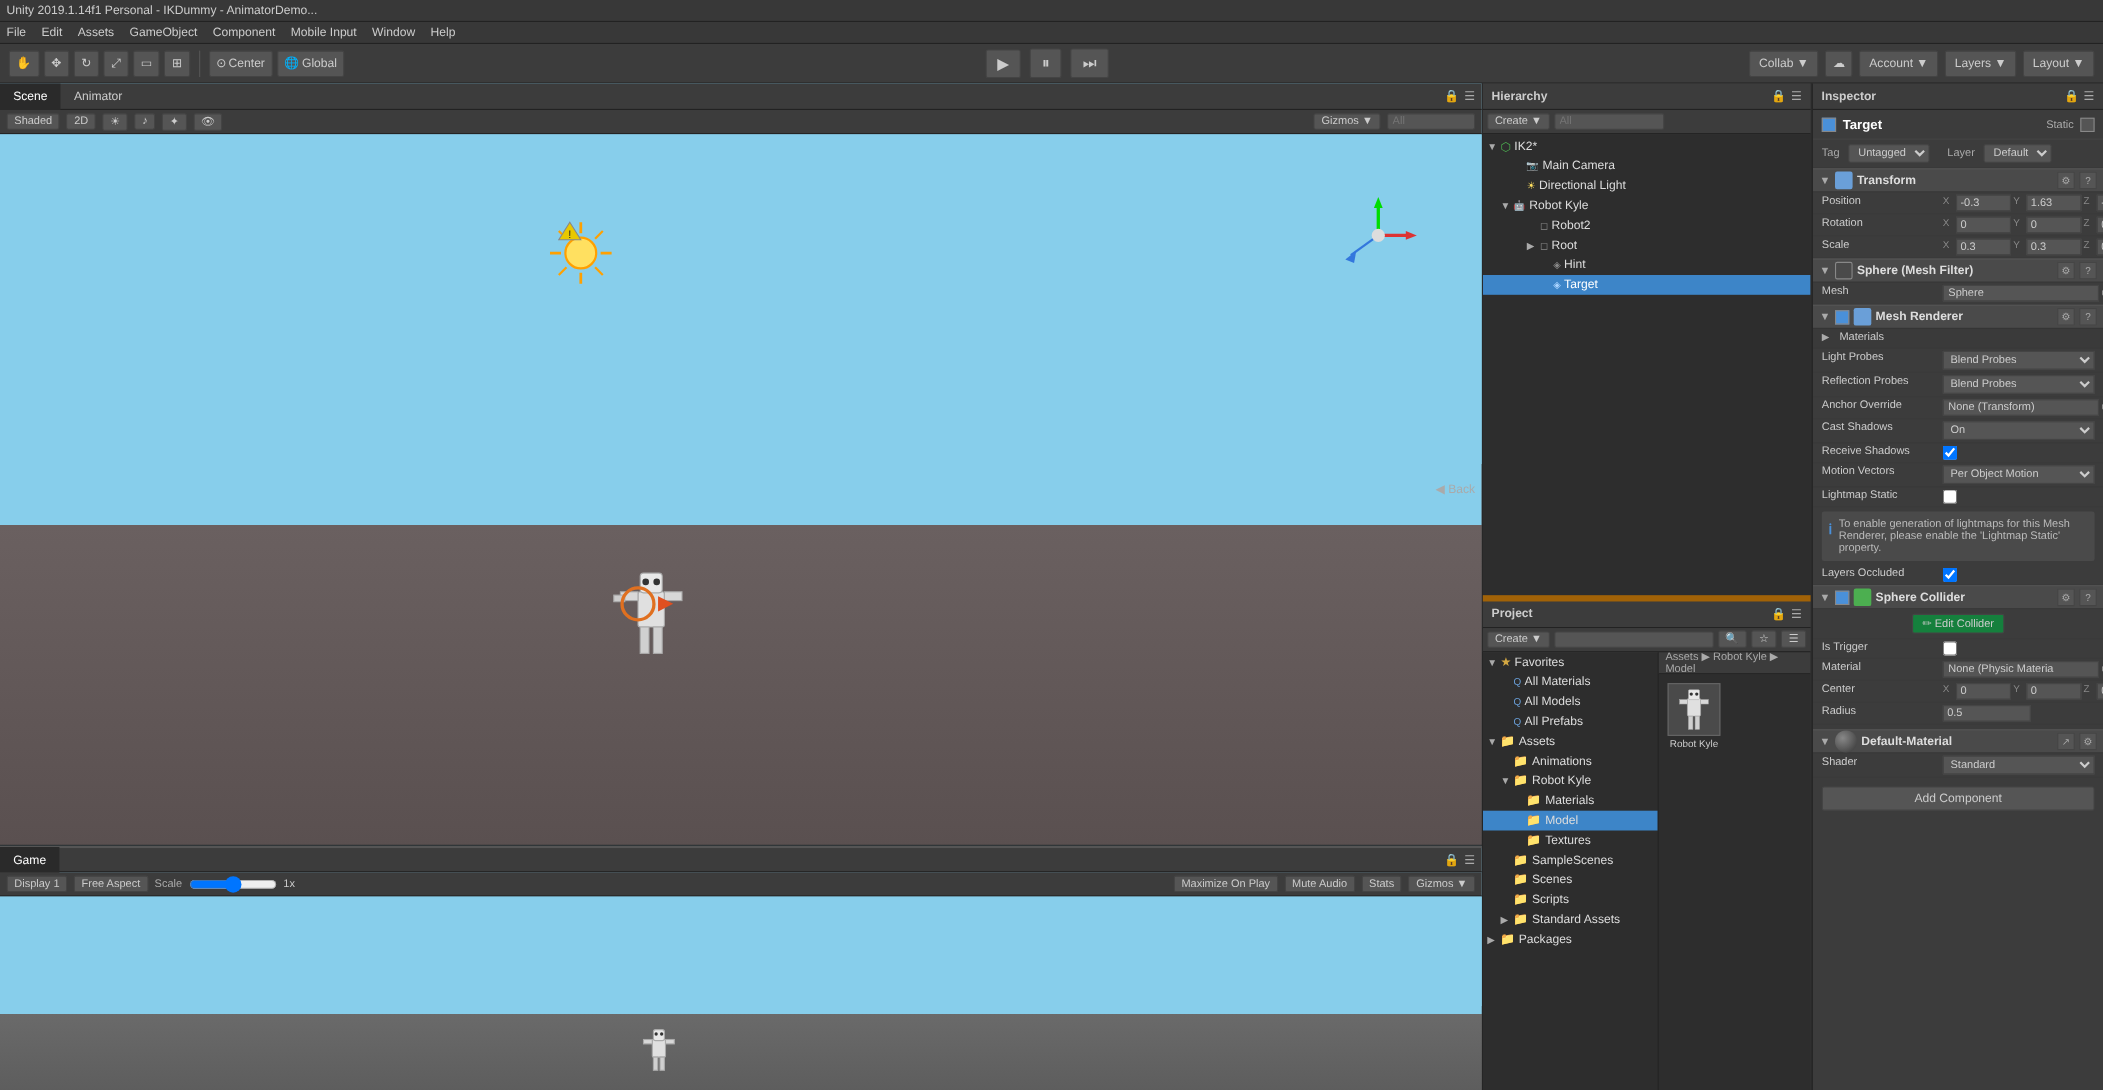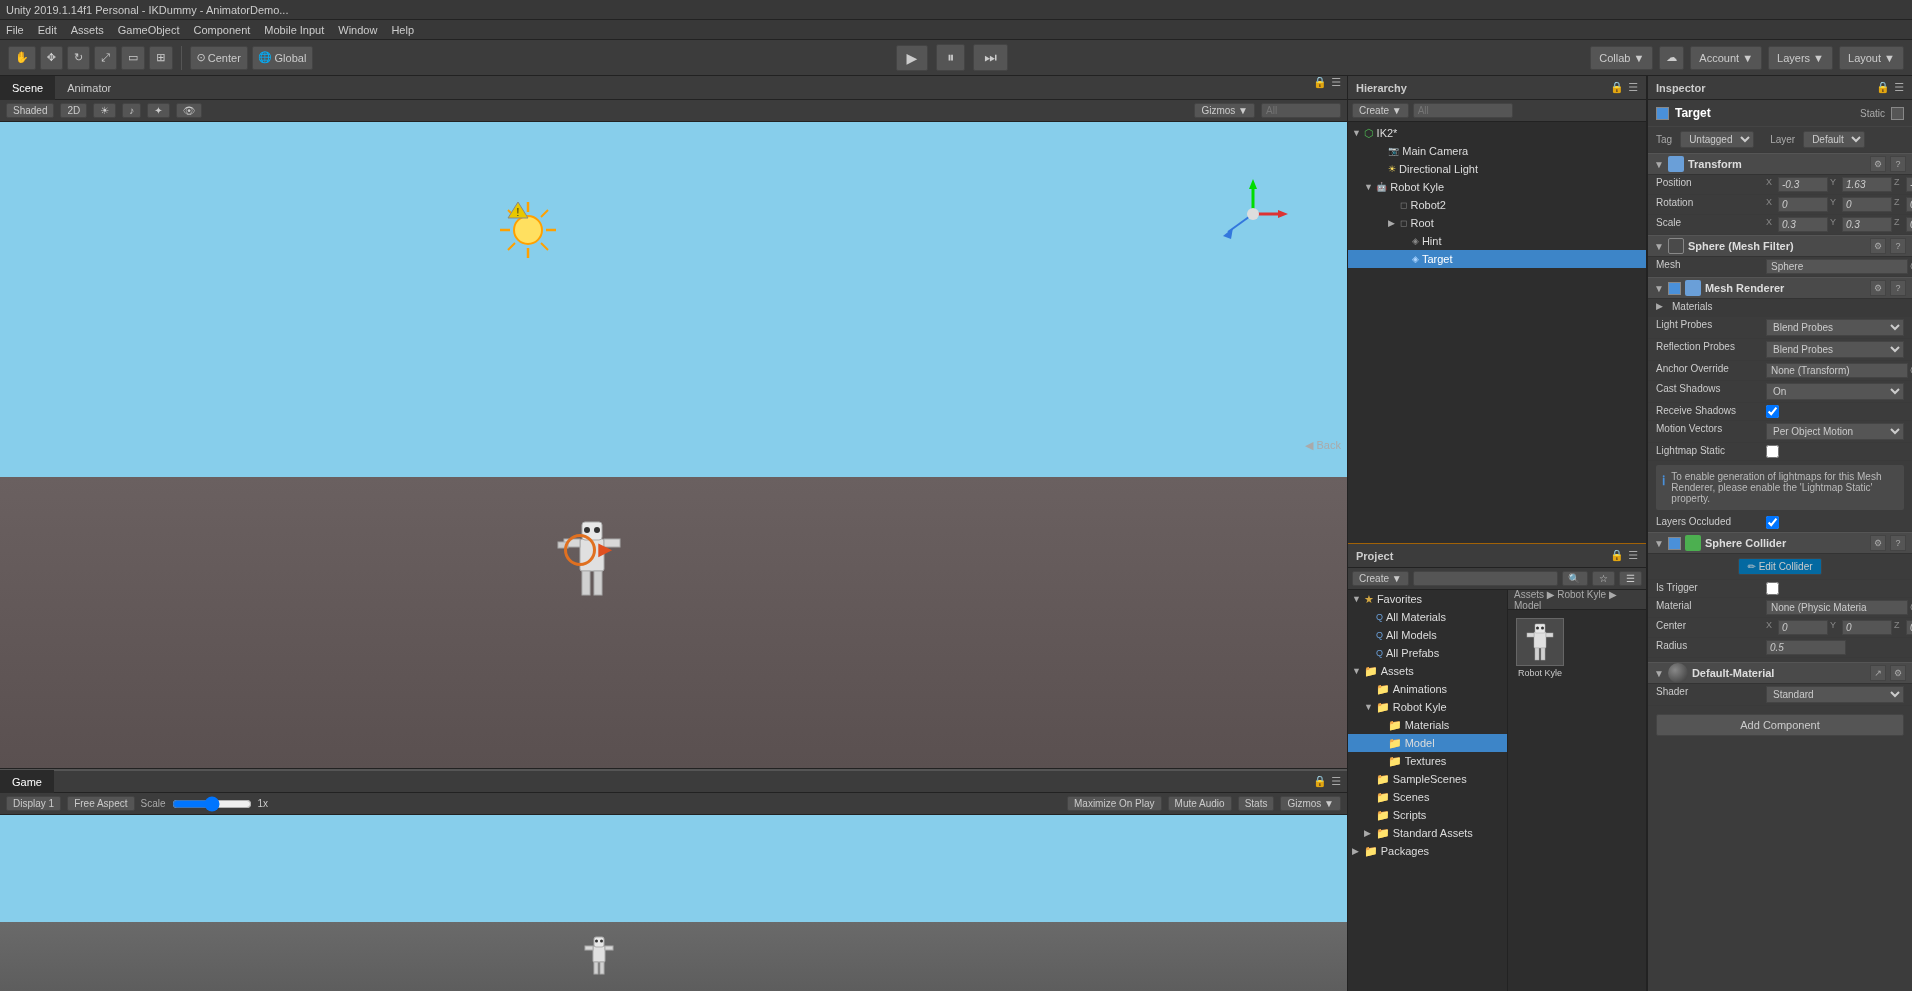--- a/index.html
+++ b/index.html
@@ -19,37 +19,37 @@
     .dropdown-btn { background: #555; border: 1px solid #444; color: #ccc; padding: 2px 8px; font-size: 11px; cursor: pointer; border-radius: 2px; height: 24px; display: flex; align-items: center; gap: 4px; }
 
     
     #main { display: flex; height: calc(991px - 56px); }
 
     
     #left-panel { flex: 1; display: flex; flex-direction: column; background: #2a2a2a; }
 
     
     #scene-view { flex: 1; position: relative; background: linear-gradient(180deg, #87ceeb 0%, #87ceeb 50%, #5a5a5a 50%, #4a4a4a 100%); border-bottom: 1px solid #222; }
-    #scene-tabs { background: #3c3c3c; height: 24px; display: flex; align-items: flex-start; border-bottom: 1px solid #222; }
+    #scene-tabs { background: #3c3c3c; height: 24px; display: flex; align-items: center; border-bottom: 1px solid #222; }
     .scene-tab { padding: 2px 12px; font-size: 11px; color: #ccc; cursor: pointer; height: 24px; display: flex; align-items: center; }
     .scene-tab.active { background: #2a2a2a; color: #fff; }
     #scene-toolbar { background: #3c3c3c; height: 22px; display: flex; align-items: center; padding: 0 6px; gap: 6px; border-bottom: 1px solid #222; }
     .scene-tb-btn { background: #555; border: 1px solid #444; color: #ccc; padding: 1px 6px; font-size: 10px; cursor: pointer; border-radius: 2px; }
     #scene-canvas { flex: 1; position: relative; overflow: hidden; }
 
     
     #game-view { height: 240px; position: relative; background: linear-gradient(180deg, #87ceeb 0%, #87ceeb 60%, #5a5a5a 60%, #4a4a4a 100%); }
     #game-tabs { background: #3c3c3c; height: 24px; display: flex; align-items: center; border-bottom: 1px solid #222; border-top: 1px solid #555; }
     #game-toolbar { background: #3c3c3c; height: 22px; display: flex; align-items: center; padding: 0 6px; gap: 6px; border-bottom: 1px solid #222; }
 
     
     #middle-panel { width: 300px; display: flex; flex-direction: column; background: #3c3c3c; border-left: 1px solid #222; border-right: 1px solid #222; }
 
     
-    #hierarchy { flex: 1; display: flex; flex-direction: column; border-bottom: 1px solid #a16207; }
+    #hierarchy { flex: 1; display: flex; flex-direction: column; border-bottom: 6px solid #a16207; }
     #hierarchy-header { background: #3c3c3c; height: 24px; display: flex; align-items: center; padding: 0 8px; border-bottom: 1px solid #222; }
     .panel-title { font-size: 11px; color: #ccc; font-weight: bold; }
     #hierarchy-toolbar { background: #3c3c3c; height: 22px; display: flex; align-items: center; padding: 0 4px; gap: 4px; border-bottom: 1px solid #222; }
     #hierarchy-content { flex: 1; background: #2d2d2d; overflow: auto; padding: 2px 0; }
     .hier-item { display: flex; align-items: center; padding: 1px 4px; cursor: pointer; height: 18px; }
     .hier-item.selected { background: #3d85c8; color: #fff; }
     .hier-arrow { width: 12px; display: inline-block; color: #aaa; font-size: 9px; }
     .hier-label { font-size: 11px; }
     .scene-root { color: #ddd; }
 
@@ -81,21 +81,21 @@
     .comp-arrow { color: #aaa; margin-right: 4px; font-size: 10px; }
     .comp-title { font-size: 11px; color: #ddd; font-weight: bold; flex: 1; }
     .comp-btns { margin-left: auto; display: flex; gap: 4px; }
     .comp-btn { width: 16px; height: 16px; background: #555; border: 1px solid #444; color: #aaa; font-size: 9px; cursor: pointer; display: flex; align-items: center; justify-content: center; }
 
     .insp-row { display: flex; align-items: flex-start; padding: 2px 8px; min-height: 18px; border-bottom: 1px solid #3a3a3a; }
     .insp-row-label { color: #ccc; font-size: 10px; width: 110px; flex-shrink: 0; }
     .insp-row-val { flex: 1; display: flex; align-items: center; gap: 2px; }
     .xyz-group { display: flex; gap: 2px; }
     .xyz-label { color: #888; font-size: 9px; width: 10px; }
-    .xyz-val { background: #555; border: 1px solid #444; color: #ccc; font-size: 10px; padding: 1px 3px; width: 50px; font-style: italic; }
+    .xyz-val { background: #555; border: 1px solid #444; color: #ccc; font-size: 10px; padding: 1px 3px; width: 50px; }
     .insp-select { background: #555; border: 1px solid #444; color: #ccc; font-size: 10px; padding: 1px 2px; flex: 1; }
     .insp-text-val { color: #ccc; font-size: 10px; background: #555; border: 1px solid #444; padding: 1px 4px; flex: 1; }
     .insp-check { width: 13px; height: 13px; }
     .insp-info-box { background: #4a4a4a; margin: 4px 8px; padding: 6px; border-radius: 2px; font-size: 10px; color: #bbb; display: flex; gap: 6px; }
     .info-icon { color: #4a90d9; font-weight: bold; font-size: 13px; }
 
     .add-component-btn { margin: 8px; background: #555; border: 1px solid #444; color: #ccc; padding: 4px; font-size: 11px; cursor: pointer; border-radius: 2px; width: calc(100% - 16px); text-align: center; }
 
     
     ::-webkit-scrollbar { width: 8px; height: 8px; }
@@ -664,21 +664,21 @@
         <div class="insp-checkbox insp-checked" style="width:13px;height:13px;margin-right:4px;"></div>
         <div style="width:16px;height:16px;background:#4CAF50;display:inline-block;margin-right:4px;border-radius:2px;"></div>
         <span class="comp-title">Sphere Collider</span>
         <div class="comp-btns">
           <div class="comp-btn">⚙</div>
           <div class="comp-btn">?</div>
         </div>
       </div>
       
       <div class="insp-row">
-        <button style="background:#0369a1;border:1px solid #444;color:#ccc;padding:2px 8px;font-size:10px;cursor:pointer;border-radius:2px;margin:2px auto;">
+        <button style="background:#15803d;border:1px solid #444;color:#ccc;padding:2px 8px;font-size:10px;cursor:pointer;border-radius:2px;margin:2px auto;">
           <span>✏</span>
           <span>Edit Collider</span>
         </button>
       </div>
       
       <div class="insp-row">
         <span class="insp-row-label">Is Trigger</span>
         <input type="checkbox" class="insp-check" style="">
       </div>
       

